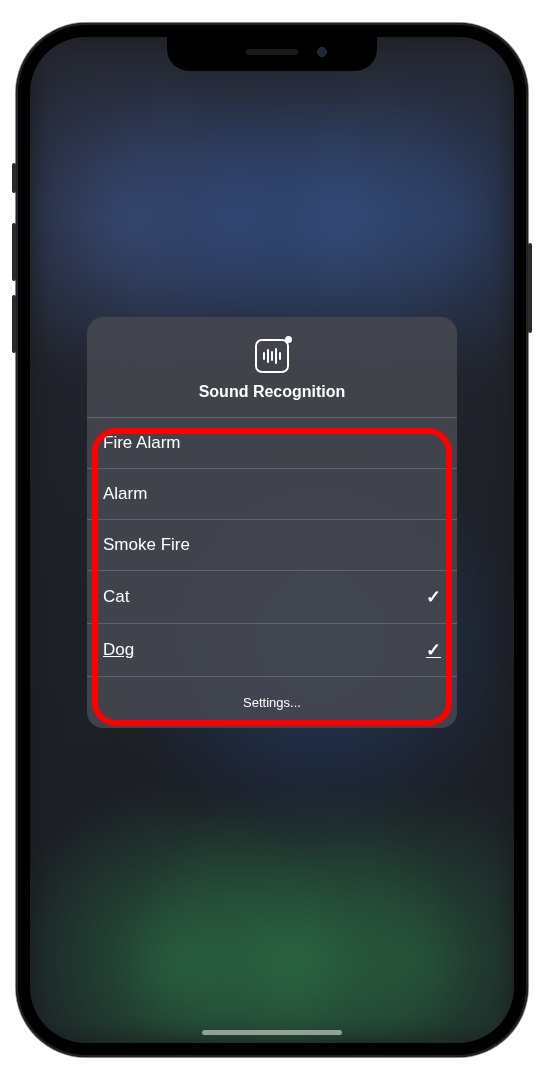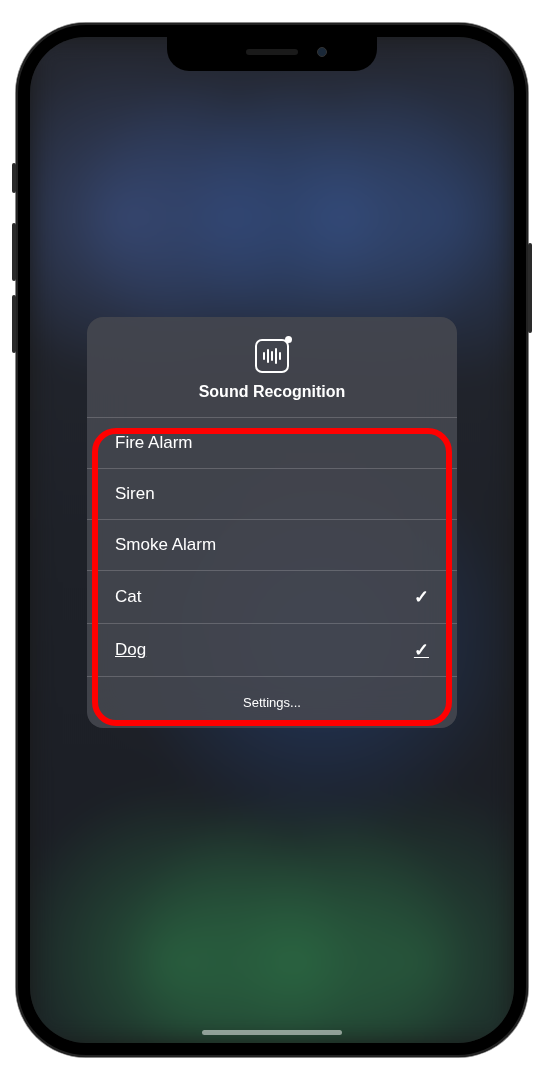--- a/index.html
+++ b/index.html
@@ -163,21 +163,21 @@
     
     .options-list {
       display: flex;
       flex-direction: column;
     }
     
     .option-item {
       display: flex;
       justify-content: space-between;
       align-items: center;
-      padding: 15px 28px;
+      padding: 15px 16px;
       color: #fff;
       font-size: 17px;
       border-top: 0.5px solid rgba(255,255,255,0.18);
       position: relative;
     }
     
     .option-item:last-child {
       border-bottom: 0.5px solid rgba(255,255,255,0.18);
       text-decoration: underline;
     }
@@ -248,24 +248,24 @@
           <div class="sound-dot"></div>
         </div>
         <div class="popup-title">Sound Recognition</div>
       </div>
 
       <div class="options-list">
         <div class="option-item">
           <span>Fire Alarm</span>
         </div>
         <div class="option-item">
-          <span>Siren</span>
-        </div>
-        <div class="option-item">
-          <span>Smoke Alarm</span>
+          <span>Alarm</span>
+        </div>
+        <div class="option-item">
+          <span>Smoke Fire</span>
         </div>
         <div class="option-item">
           <span>Cat</span>
           <span class="checkmark">✓</span>
         </div>
         <div class="option-item">
           <span>Dog</span>
           <span class="checkmark">✓</span>
         </div>
       </div>

